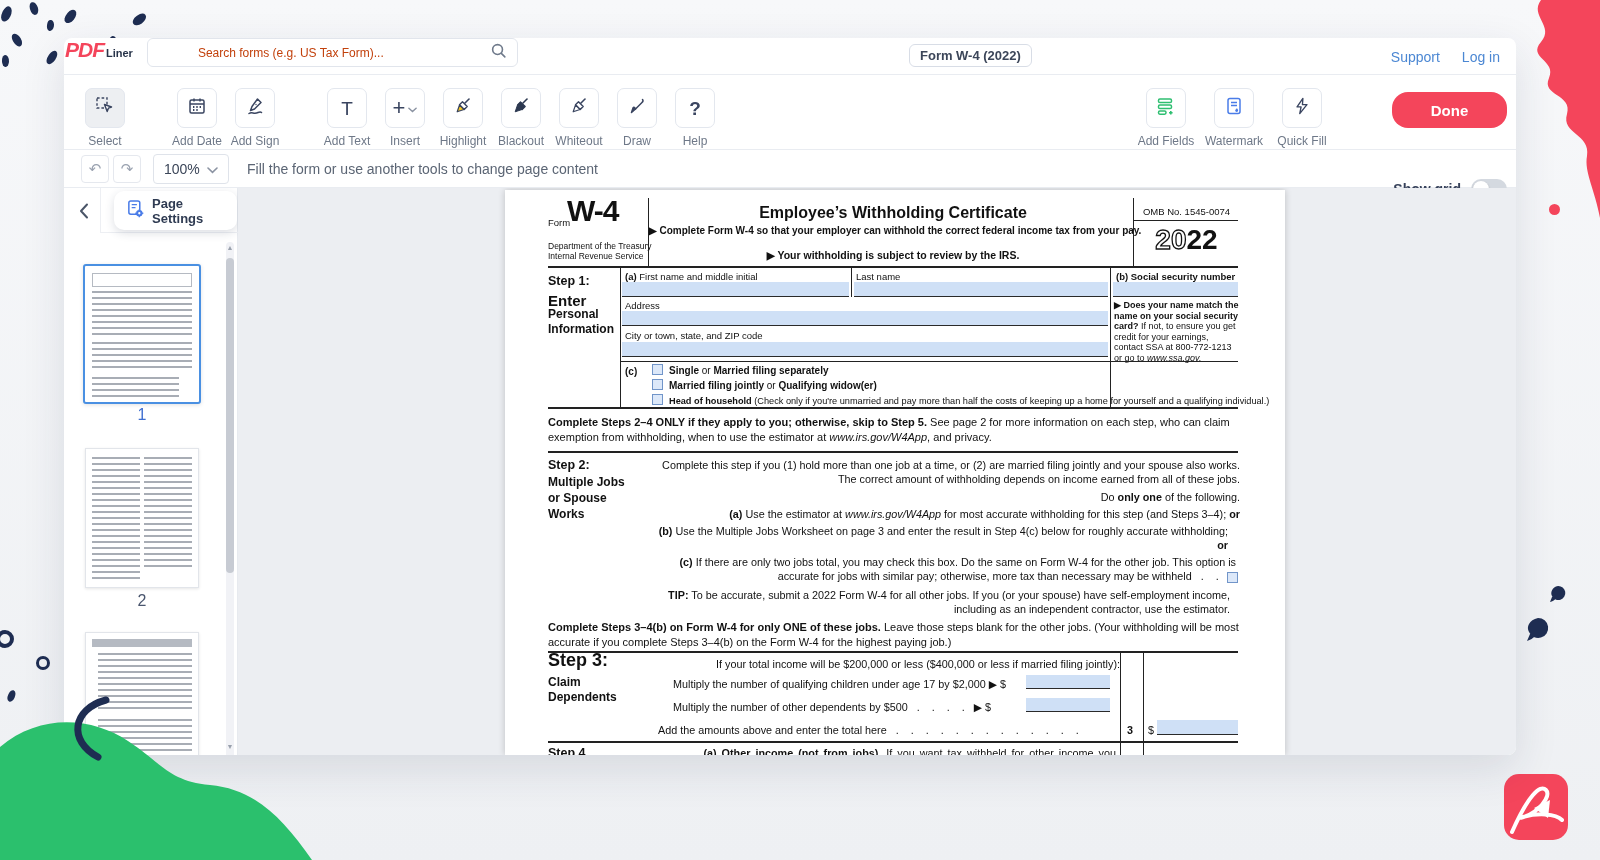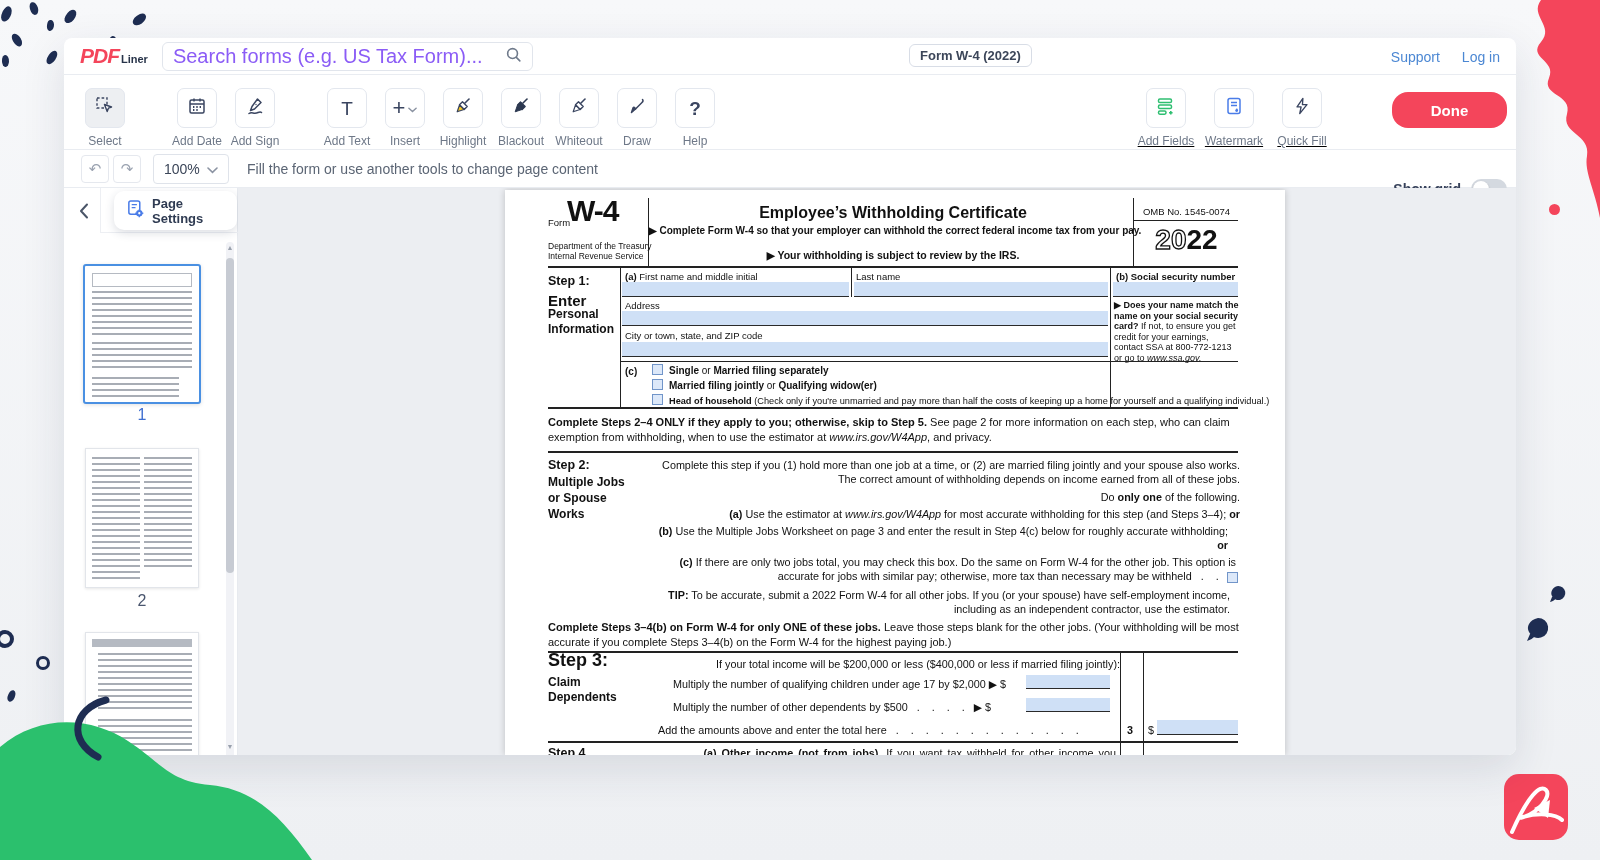--- a/index.html
+++ b/index.html
@@ -9,36 +9,36 @@
   
   .deco { position:absolute; z-index:6; }
   .navy-dot { position:absolute; background:#1e2d52; border-radius:45% 55% 50% 50%; z-index:1; }
   .ring { position:absolute; border:4px solid #1e2d52; border-radius:50%; z-index:1; }
 
   
   .window { position:absolute; left:64px; top:38px; width:1452px; height:717px; background:#fff;
             border-radius:8px; box-shadow:0 14px 44px rgba(31,41,70,.12); z-index:3; overflow:hidden; }
 
   
-  .hdr { height:37px; display:flex; align-items:center; border-bottom:1px solid #e9ecf1; position:relative; padding-left:16px; }
+  .hdr { height:37px; display:flex; align-items:flex-start; border-bottom:1px solid #e9ecf1; position:relative; padding-left:1px; }
   .logo { display:flex; align-items:baseline; cursor:pointer; }
   .logo-pdf { font-size:21px; font-weight:800; color:#f4455b; letter-spacing:-1px; font-style:italic; }
   .logo-liner { font-size:11px; font-weight:700; color:#273349; margin-left:2px; }
   .search { margin-left:14px; width:371px; height:29px; border:1px solid #e1e5ec; border-radius:6px;
             display:flex; align-items:center; padding:0 10px; background:#fff; }
-  .search-ph { color:#8b5cf6; font-size:20px; flex:1; }
+  .search-ph { color:#c2410c; font-size:12px; flex:1;margin-left:40px; }
   .chip { position:absolute; left:845px; top:6px; border:1px solid #d8dde6; border-radius:6px; padding:3px 10px;
           font-size:13px; font-weight:700; color:#3c4659; background:#fff; }
   .hdr-links { position:absolute; right:16px; top:0; height:37px; display:flex; align-items:center; gap:22px; }
   .hlink { color:#4b87d3; font-size:14px; cursor:pointer; }
 
   
   .toolbar { height:75px; display:flex; padding:13px 9px 0 12px; border-bottom:1px solid #e9ecf1; }
   .tool { width:58px; display:flex; flex-direction:column; align-items:center; cursor:pointer; }
-  .tool.wide { width:68px;text-decoration:underline; }
+  .tool.wide { width:68px; }
   .tool.gap-after { margin-right:34px; }
   .tbtn { width:40px; height:40px; border:1px solid #e3e7ee; border-radius:7px; background:#fff;
           display:flex; align-items:center; justify-content:center; }
   .tbtn.active { background:#edeff2; }
   .tlabel { margin-top:6px; font-size:12px; color:#6e7888; white-space:nowrap; }
   .glyph { font-size:19px; color:#3a4560; font-weight:500; line-height:1; }
   .tb-right { margin-left:auto; display:flex; }
   .done-btn { margin-left:56px; margin-top:4px; width:115px; height:36px; background:#f4455b; border:none; border-radius:16px;
               color:#fff; font-size:15px; font-weight:700; font-family:"Liberation Sans",sans-serif; cursor:pointer; }
 

